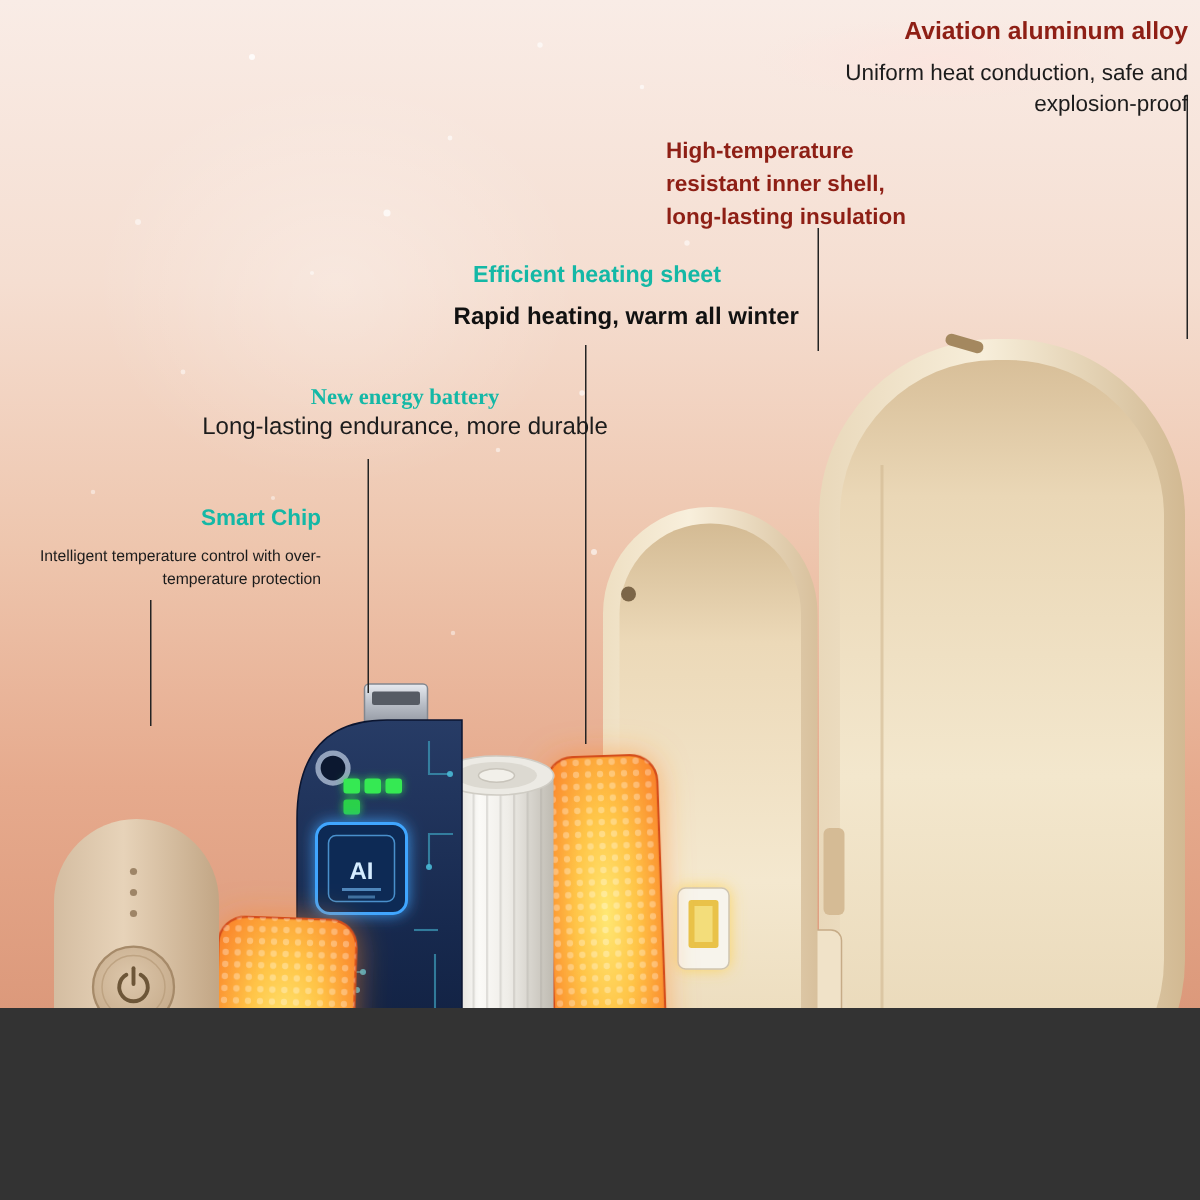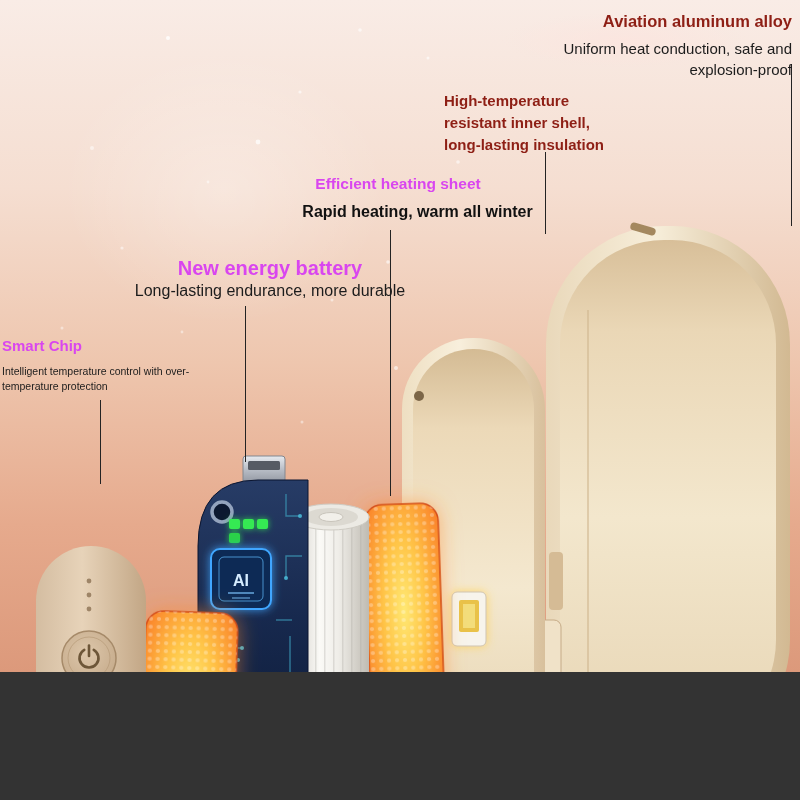--- a/index.html
+++ b/index.html
@@ -10,34 +10,34 @@
   .bg{
     position:absolute;inset:0;
     background:
       radial-gradient(closest-side at 78% 6%, rgba(255,225,220,0.45), rgba(255,225,220,0) 70%),
       radial-gradient(closest-side at 28% 28%, rgba(255,255,255,0.28), rgba(255,255,255,0) 72%),
       linear-gradient(180deg,#f9ece6 0%,#f5ded1 28%,#eec6ae 54%,#e6aa8d 78%,#dc997b 100%);
   }
   .product-svg{position:absolute;left:0;top:0;}
   .ann{position:absolute;z-index:5;}
   .ann .t-red{color:#8e1f15;font-weight:bold;}
-  .ann .t-orange{color:#d946ef;font-weight:bold;}
+  .ann .t-orange{color:#14b8a6;font-weight:bold;}
   .ann .sub{color:#1c1c1c;line-height:1.4;}
   .ann-aluminum{top:12px;right:8px;width:240px;text-align:right;}
   .ann-aluminum .t-red{font-size:16.5px;}
   .ann-aluminum .sub{font-size:15px;margin-top:7px;}
   .ann-innershell{top:90px;left:533px;transform:translateX(-50%);width:178px;text-align:left;}
   .ann-innershell .t-red{font-size:15px;line-height:1.45;}
   .ann-heating{top:175px;left:398px;transform:translateX(-50%);text-align:center;}
   .ann-heating .t-orange{font-size:15.5px;white-space:nowrap;}
   .ann-heating .tagline{font-size:16px;font-weight:bold;color:#111;white-space:nowrap;margin-top:10px;padding-left:39px;}
   .ann-battery{top:257px;left:270px;transform:translateX(-50%);text-align:center;}
-  .ann-battery .t-orange{font-size:20px;white-space:nowrap;}
+  .ann-battery .t-orange{font-size:15px;white-space:nowrap;font-family:Liberation Serif, serif;}
   .ann-battery .sub{font-size:16px;white-space:nowrap;}
-  .ann-chip{top:337px;left:108px;transform:translateX(-50%);width:212px;text-align:left;}
+  .ann-chip{top:337px;left:108px;transform:translateX(-50%);width:212px;text-align:right;}
   .ann-chip .t-orange{font-size:15px;}
   .ann-chip .sub{font-size:10.5px;margin-top:10px;}
   .cline{position:absolute;width:1px;background:#232323;z-index:4;}
   .cl-aluminum{left:791px;top:64px;height:162px;}
   .cl-innershell{left:545px;top:152px;height:82px;}
   .cl-heating{left:390px;top:230px;height:266px;}
   .cl-battery{left:245px;top:306px;height:156px;}
   .cl-chip{left:100px;top:400px;height:84px;}
 </style>
 </head>

